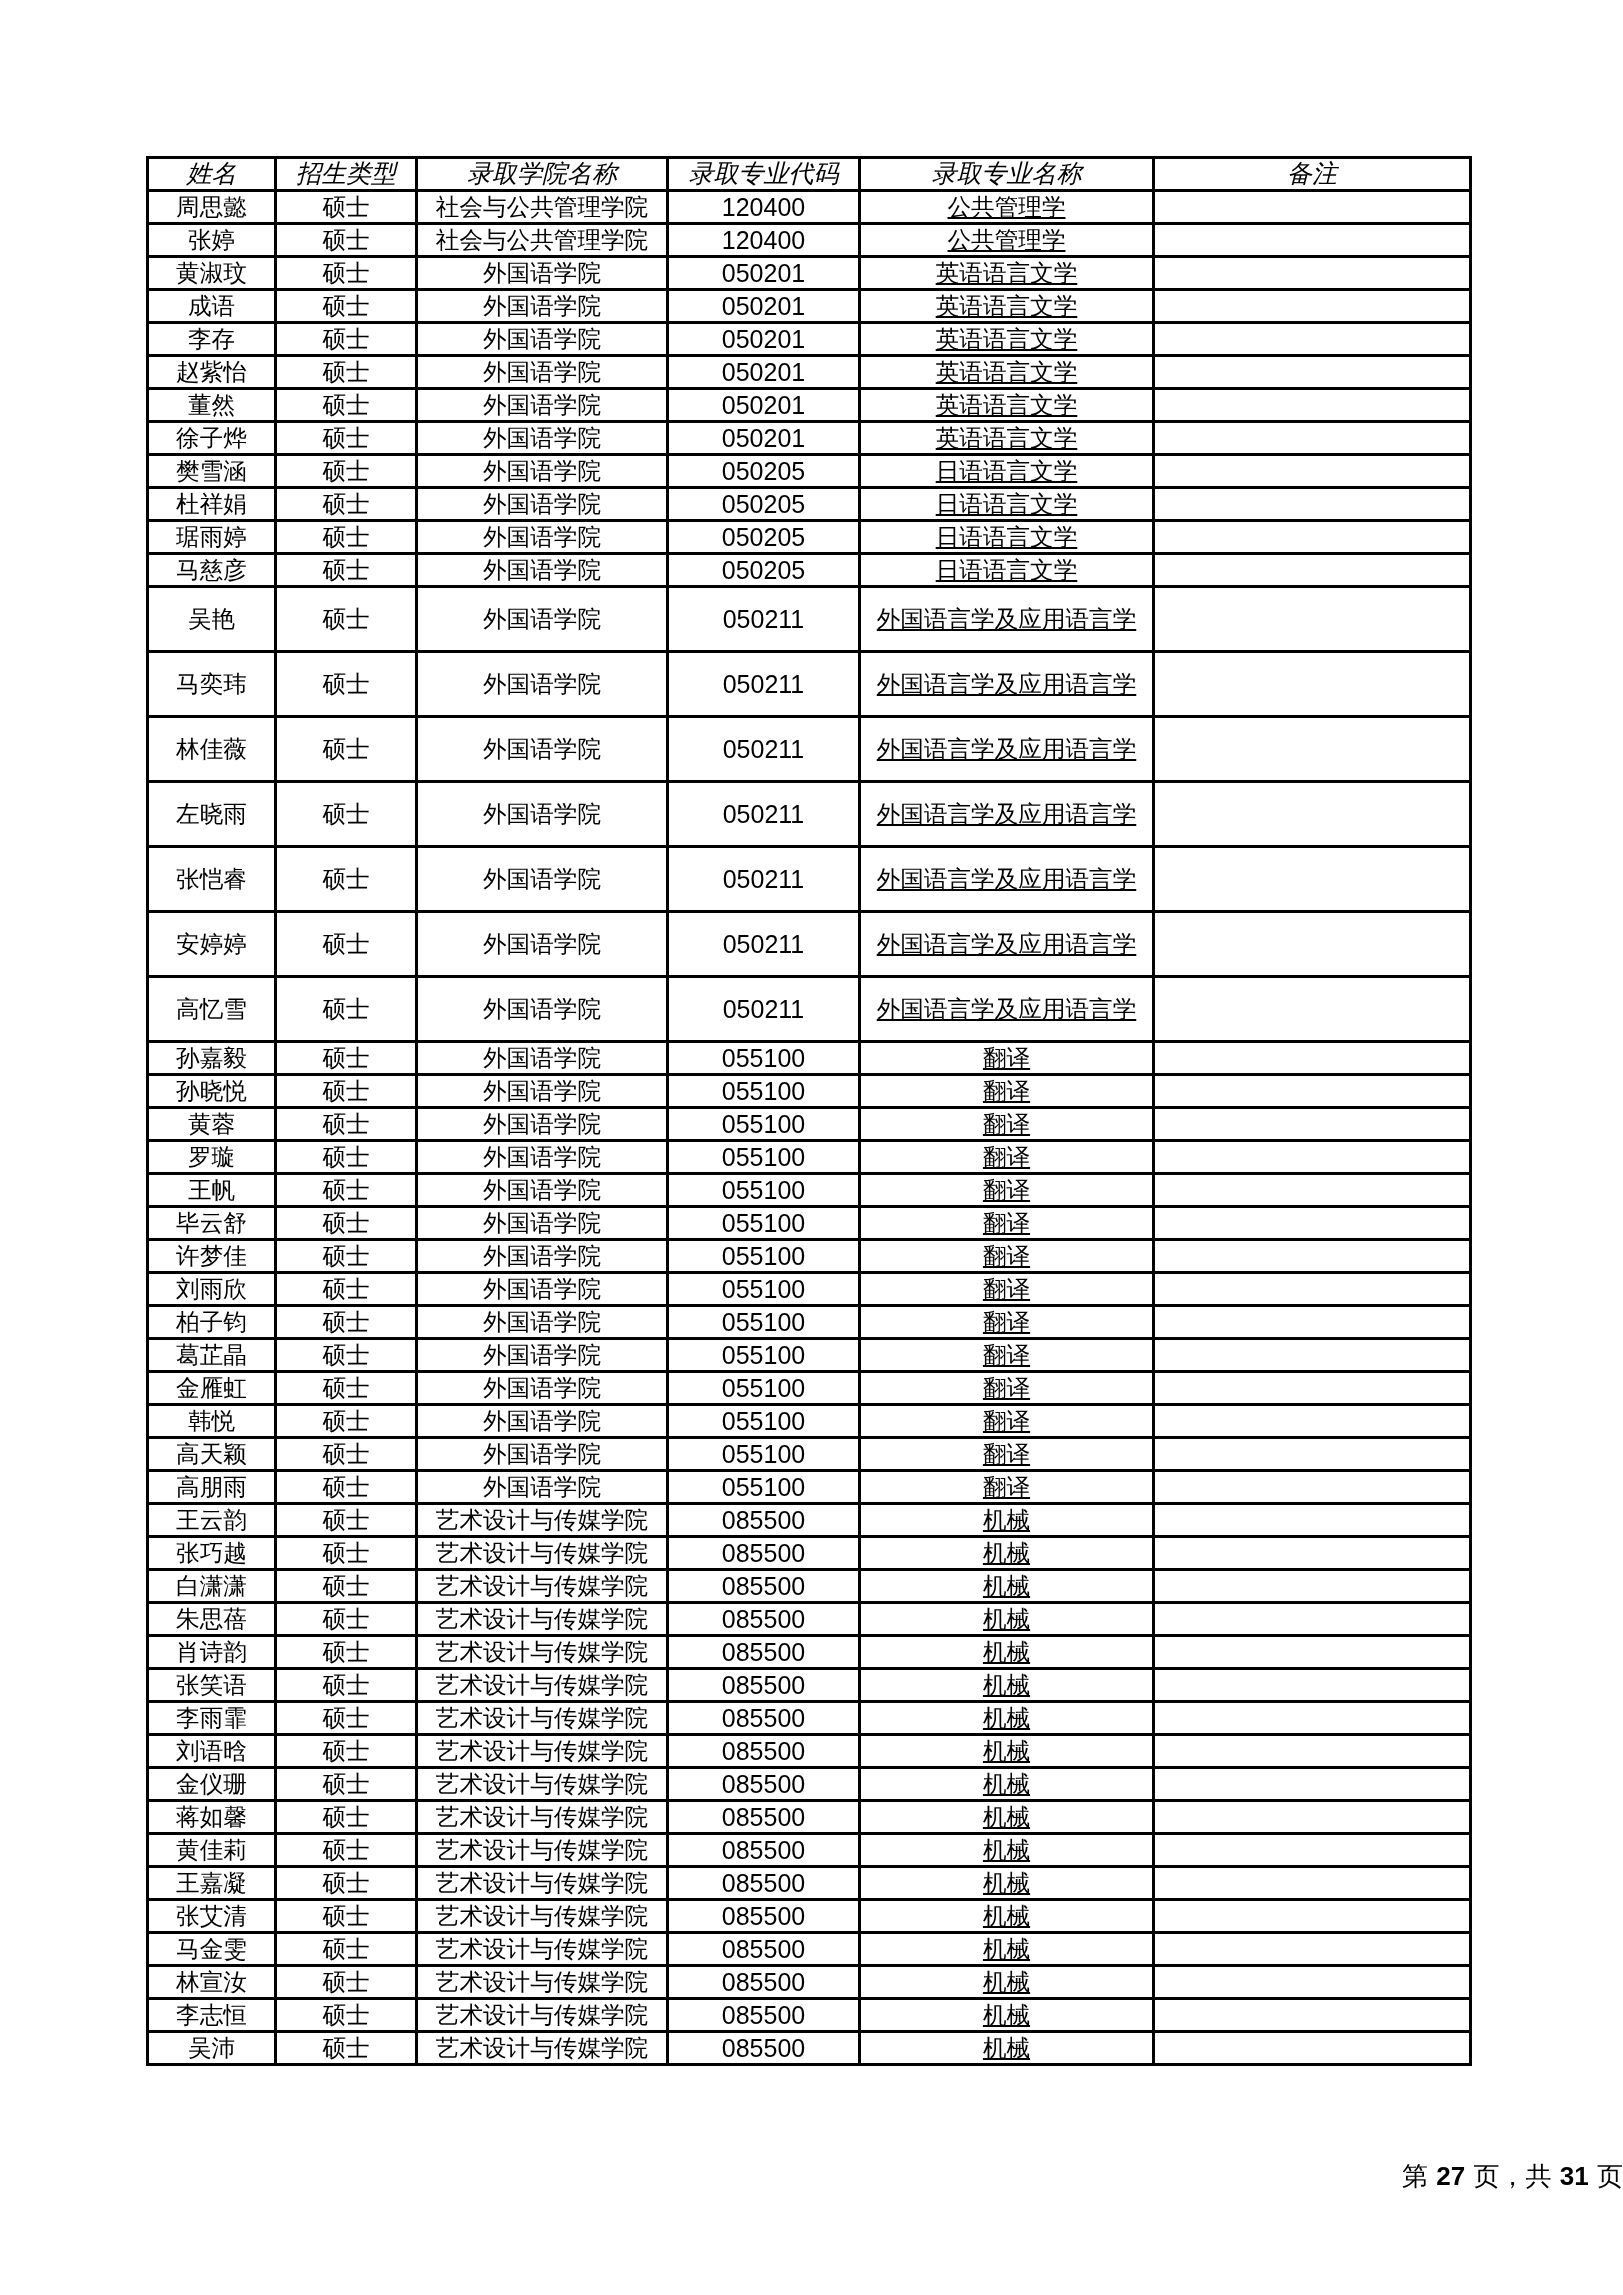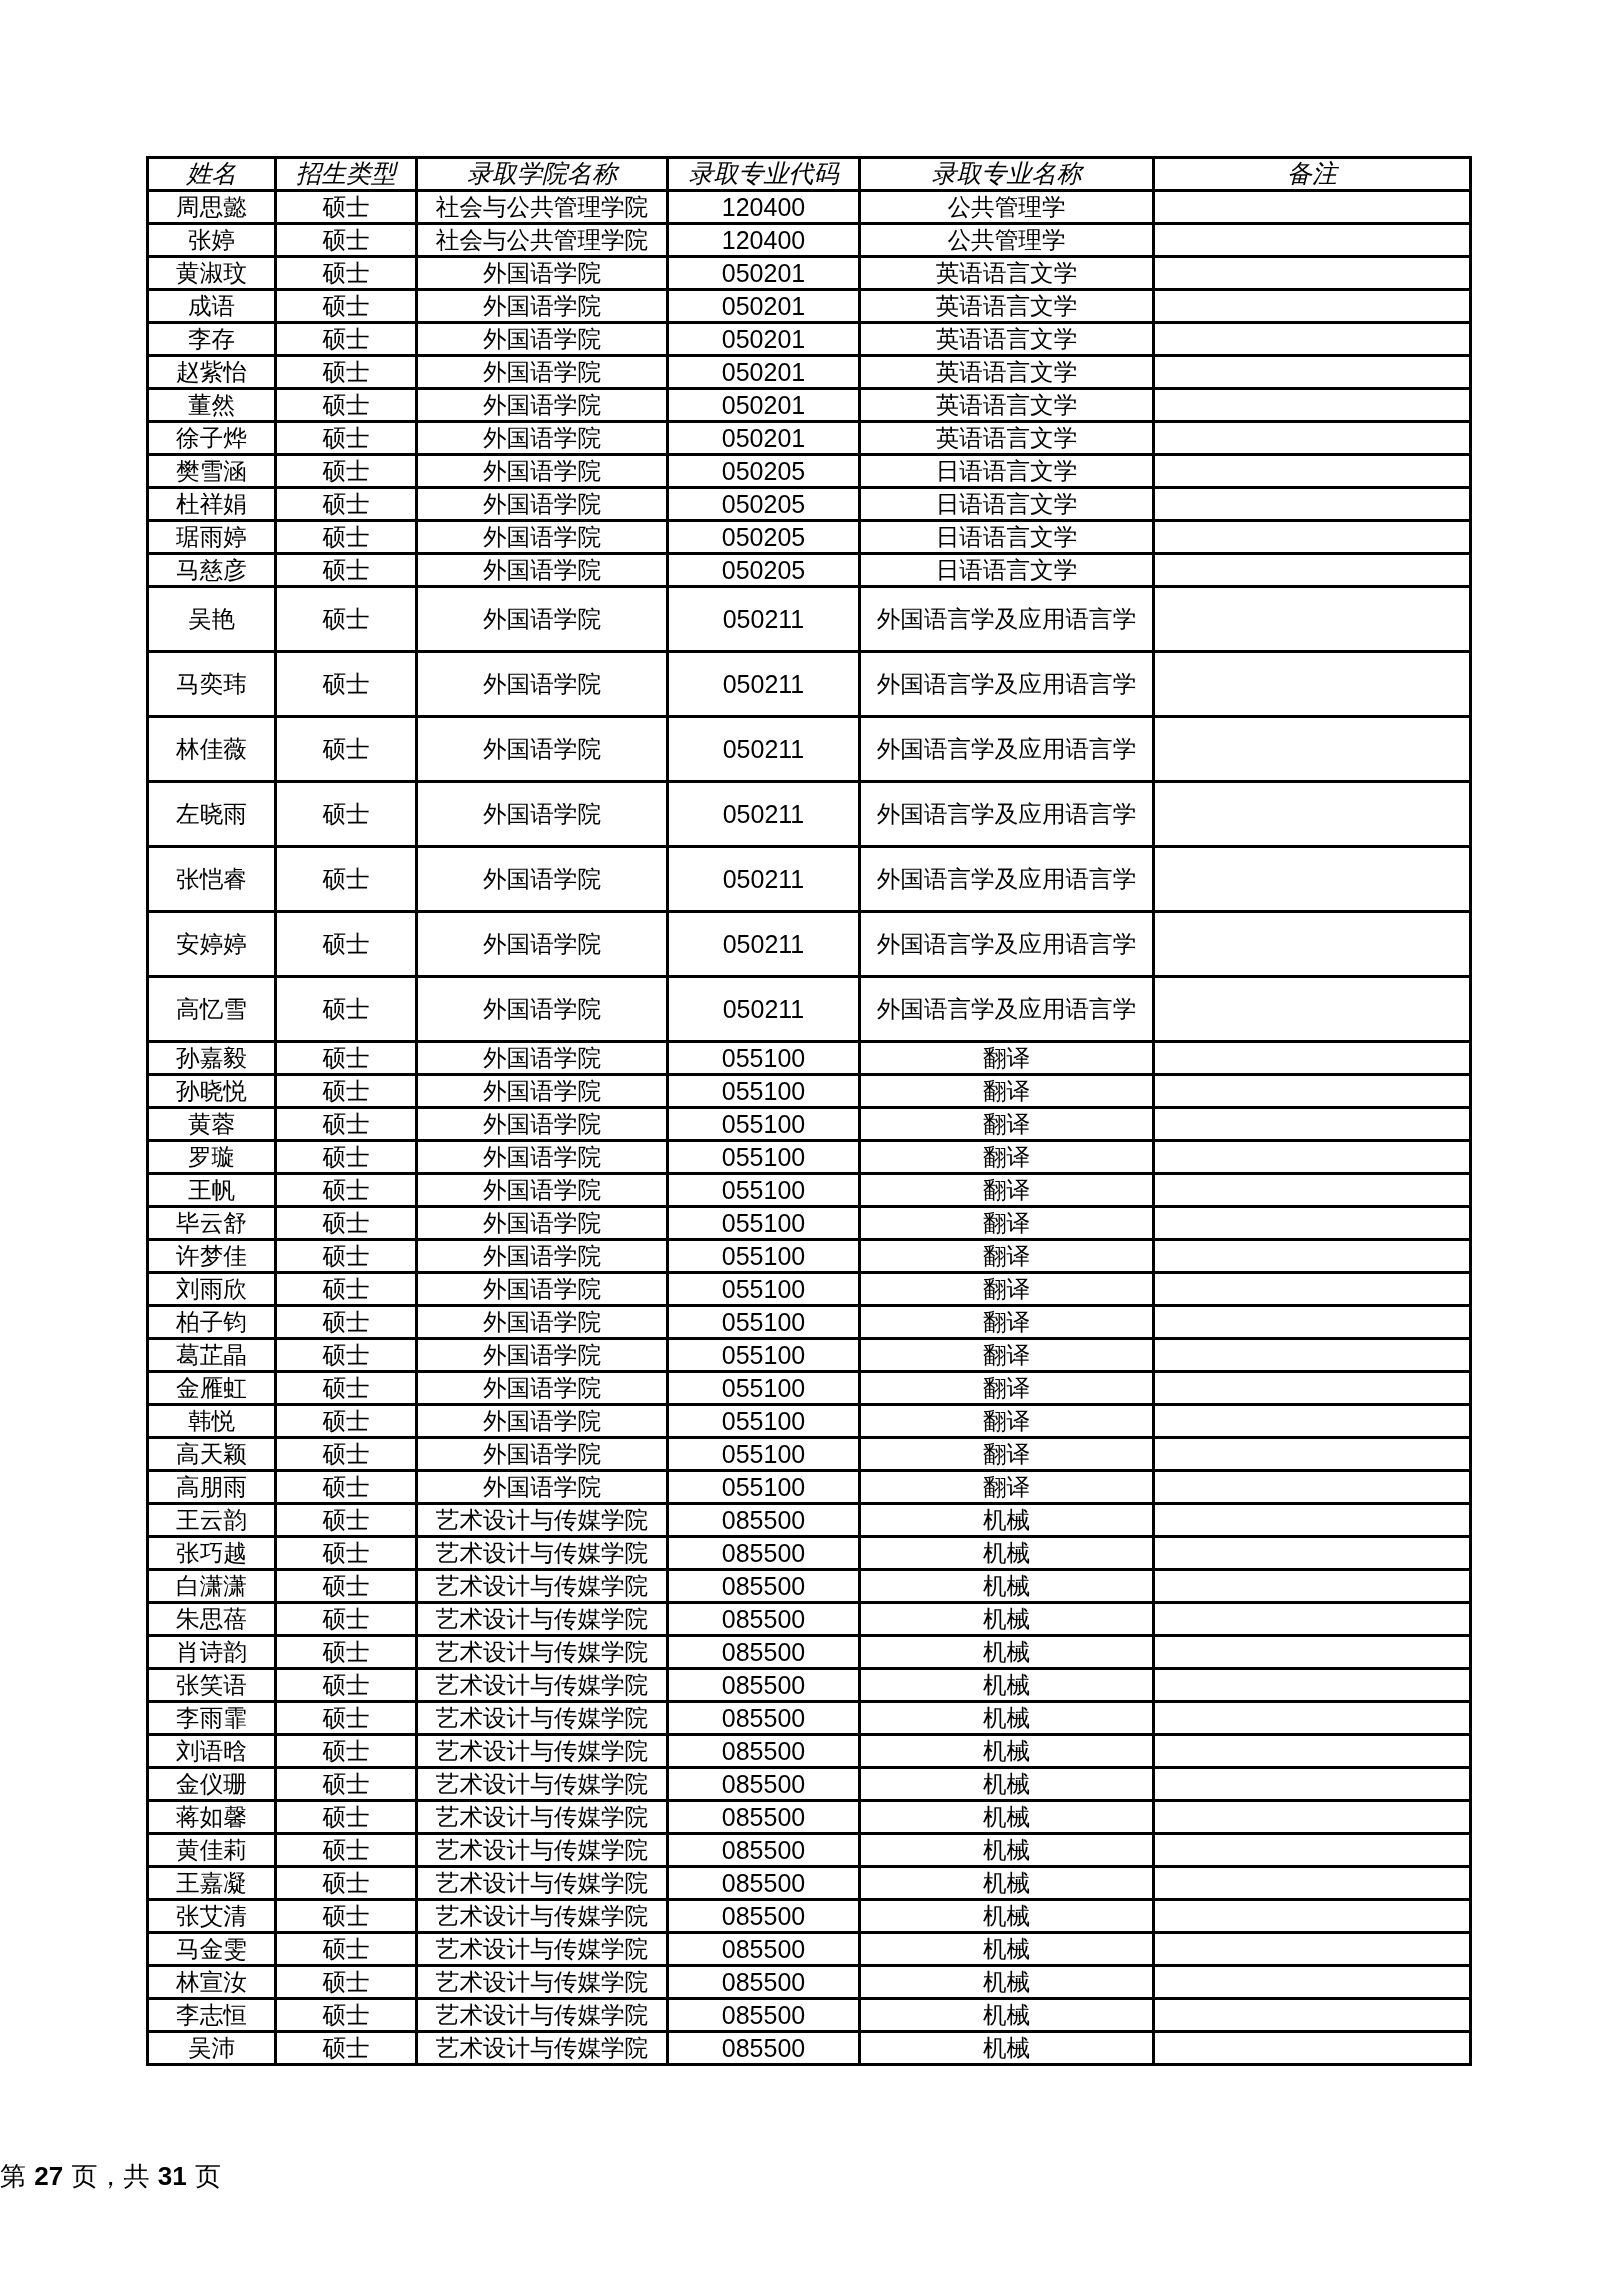--- a/index.html
+++ b/index.html
@@ -5,25 +5,25 @@
   html, body { margin: 0; padding: 0; background: #ffffff; }
   body { width: 1623px; height: 2295px; position: relative; overflow: hidden;
          font-family: "DejaVu Serif", "Liberation Serif", serif; color: #000; }
   #sheet { position: absolute; left: 146px; top: 156px; border-collapse: collapse; table-layout: fixed; }
   #sheet th, #sheet td { border: 3.3px solid #000; padding: 0; text-align: center; vertical-align: middle;
          font-weight: normal; font-size: 23.6px; line-height: 30px; overflow: hidden; }
   #sheet th { height: 28px; font-family: "DejaVu Sans", "Liberation Sans", sans-serif; font-size: 25px; font-style: italic; }
   #sheet td { height: 28px; }
   #sheet tr.tall td { height: 62px; }
   #sheet td.code { font-family: Liberation Sans, sans-serif; font-size: 25px; }
-  #sheet td.major { line-height: 30px; }
+  #sheet td.major { line-height: 30px; text-decoration: underline; }
   #sheet tr.tall td.major { padding: 0 9.2px; }
   col.c1 { width: 128px; } col.c2 { width: 141px; } col.c3 { width: 251px; }
   col.c4 { width: 192px; } col.c5 { width: 294px; } col.c6 { width: 317px; }
-  #footer { position: absolute; left: 0; width: 1623px; top: 2159px; text-align: left; font-size: 26px; }
+  #footer { position: absolute; left: 0; width: 1623px; top: 2159px; text-align: right; font-size: 26px; }
   #footer .num { font-family: "Liberation Sans", "DejaVu Sans", sans-serif; font-weight: bold; }
 </style>
 </head>
 <body>
 
 <table id="sheet">
   <colgroup>
     <col class="c1">
       <col class="c2">
       <col class="c3">

